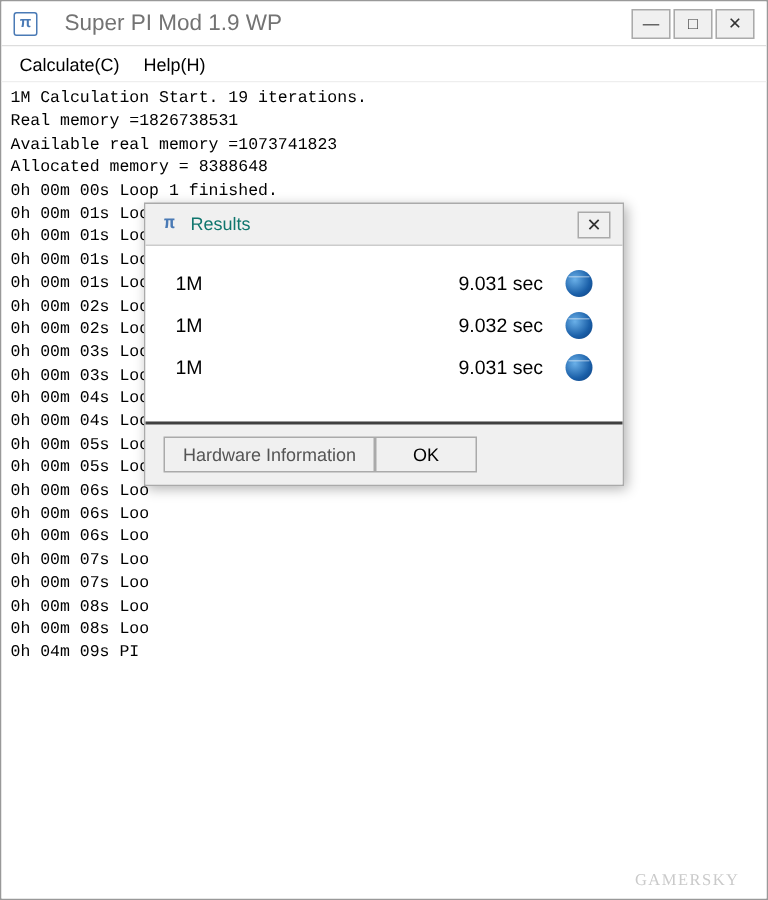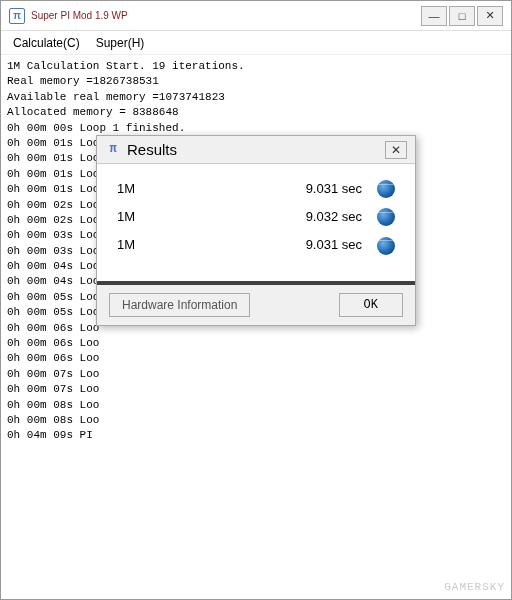--- a/index.html
+++ b/index.html
@@ -45,22 +45,23 @@
       font-size: 10px;
       font-weight: bold;
       color: #4a7ab5;
       border: 1px solid #4a7ab5;
       border-radius: 2px;
       flex-shrink: 0;
     }
 
     .title-text {
       flex: 1;
-      font-size: 10px;
-      color: #7f1d1d;
+      font-size: 15px;
+      color: #737373;
+      margin-left: 12px;
     }
 
     .window-controls {
       display: flex;
       gap: 2px;
     }
 
     .win-btn {
       width: 26px;
       height: 20px;
@@ -143,22 +144,22 @@
       align-items: center;
       justify-content: center;
       font-size: 12px;
       font-weight: bold;
       color: #4a7ab5;
       flex-shrink: 0;
     }
 
     .dialog-title-text {
       flex: 1;
-      font-size: 15px;
-      color: #000000;
+      font-size: 12px;
+      color: #0f766e;
       font-family: 'Segoe UI', sans-serif;
     }
 
     .dialog-close-btn {
       width: 22px;
       height: 18px;
       border: 1px solid #aaa;
       background: #f0f0f0;
       cursor: pointer;
       display: flex;
@@ -168,21 +169,21 @@
       color: #333;
     }
 
     .dialog-body {
       padding: 16px 20px;
       background: #ffffff;
     }
 
     .result-row {
       display: flex;
-      align-items: flex-end;
+      align-items: flex-start;
       margin-bottom: 10px;
       font-family: 'Segoe UI', sans-serif;
     }
 
     .result-label {
       width: 50px;
       font-size: 13px;
       font-weight: 500;
     }
 
@@ -218,51 +219,50 @@
       height: 1px;
       background: rgba(255,255,255,0.4);
     }
 
     
     .dialog-footer {
       padding: 8px 12px;
       background: #f0f0f0;
       display: flex;
       align-items: center;
-      justify-content: space-between;
-      border-top: 4px solid #404040;
+      border-top: 2px solid #404040;
     }
 
     .btn-hardware {
       padding: 4px 12px;
       border: 1px solid #aaa;
       background: #f0f0f0;
       cursor: pointer;
       font-size: 12px;
       font-family: 'Segoe UI', sans-serif;
       color: #555;
     }
 
     .btn-ok {
       padding: 4px 24px;
       border: 1px solid #aaa;
       background: #f0f0f0;
       cursor: pointer;
       font-size: 12px;
-      font-family: Liberation Mono, monospace;
+      font-family: Liberation Sans, sans-serif;
       color: #000;
     }
 
     
     .watermark {
       position: absolute;
       bottom: 4px;
-      right: 6px;
+      right: 18px;
       font-size: 11px;
-      font-family: Liberation Mono, monospace;
+      font-family: Liberation Serif, serif;
       color: rgba(180, 180, 180, 0.7);
       letter-spacing: 1px;
       margin-left: 40px;
     }
 
     .log-line {
       white-space: nowrap;
       overflow: hidden;
     }
   </style>
@@ -278,21 +278,21 @@
     <span class="title-text">Super PI Mod 1.9 WP</span>
     <div class="window-controls">
       <button class="win-btn">—</button>
       <button class="win-btn">□</button>
       <button class="win-btn close">✕</button>
     </div>
   </div>
 
   <div class="menu-bar">
     <span class="menu-item">Calculate(C)</span>
-    <span class="menu-item">Super(H)</span>
+    <span class="menu-item">Help(H)</span>
   </div>
 
   <div class="content-area">
 
     <div id="log-container">
         <div class="log-line">  1M Calculation Start.  19 iterations.</div>
         <div class="log-line">Real memory         =1826738531</div>
         <div class="log-line">Available real memory =1073741823</div>
         <div class="log-line">Allocated memory    =  8388648</div>
         <div class="log-line">0h 00m 00s Loop 1 finished.</div>

